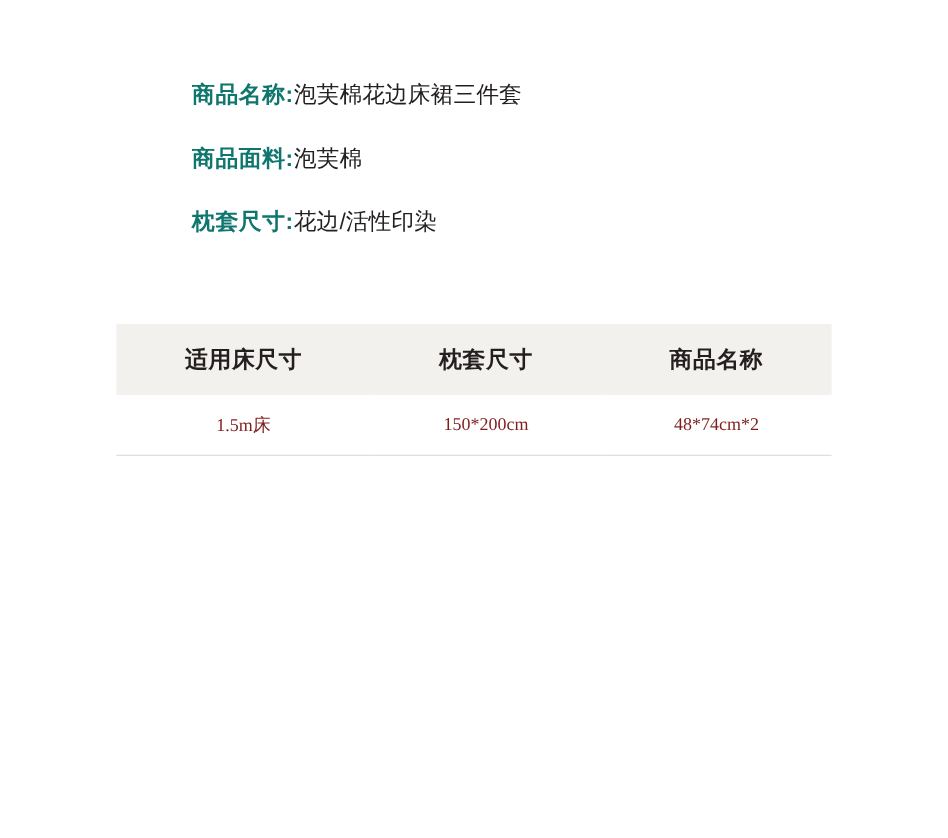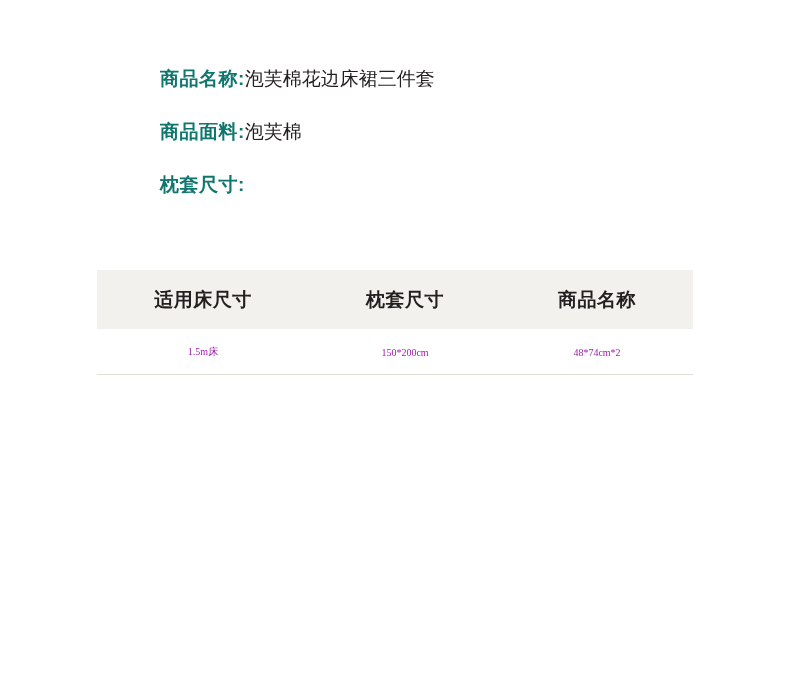--- a/index.html
+++ b/index.html
@@ -60,25 +60,25 @@
   }
   .size-table th {
     font-size: 19px;
     font-weight: bold;
     padding: 17px 0 16px 0;
     text-align: center;
     color: #231f20;
     letter-spacing: 0.5px;
   }
   .size-table tbody td {
-    font-size: 10px;
+    font-size: 15px;
     font-weight: normal;
     text-align: center;
     padding: 16px 0 15px 0;
-    color: #a21caf;
+    color: #7f1d1d;
     border-bottom: 1px solid #e2ddd7;
     font-family: "Liberation Serif", serif;
   }
   .size-table tbody tr:last-child td {
     border-bottom: 1px solid #e2ddd7;
   }
   .col-bed  { width: 212px; }
   .col-skirt{ width: 192px; }
   .col-pillow{ width: 192px; }
 </style>
@@ -91,20 +91,21 @@
     <div class="spec-row">
       <span class="spec-label">商品名称:</span>
       <span class="spec-value">泡芙棉花边床裙三件套</span>
     </div>
     <div class="spec-row">
       <span class="spec-label">商品面料:</span>
       <span class="spec-value">泡芙棉</span>
     </div>
     <div class="spec-row">
       <span class="spec-label">枕套尺寸:</span>
+      <span class="spec-value">花边/活性印染</span>
     </div>
   </div>
 
   <table class="size-table">
     <colgroup>
       <col class="col-bed">
       <col class="col-skirt">
       <col class="col-pillow">
     </colgroup>
     <thead>

